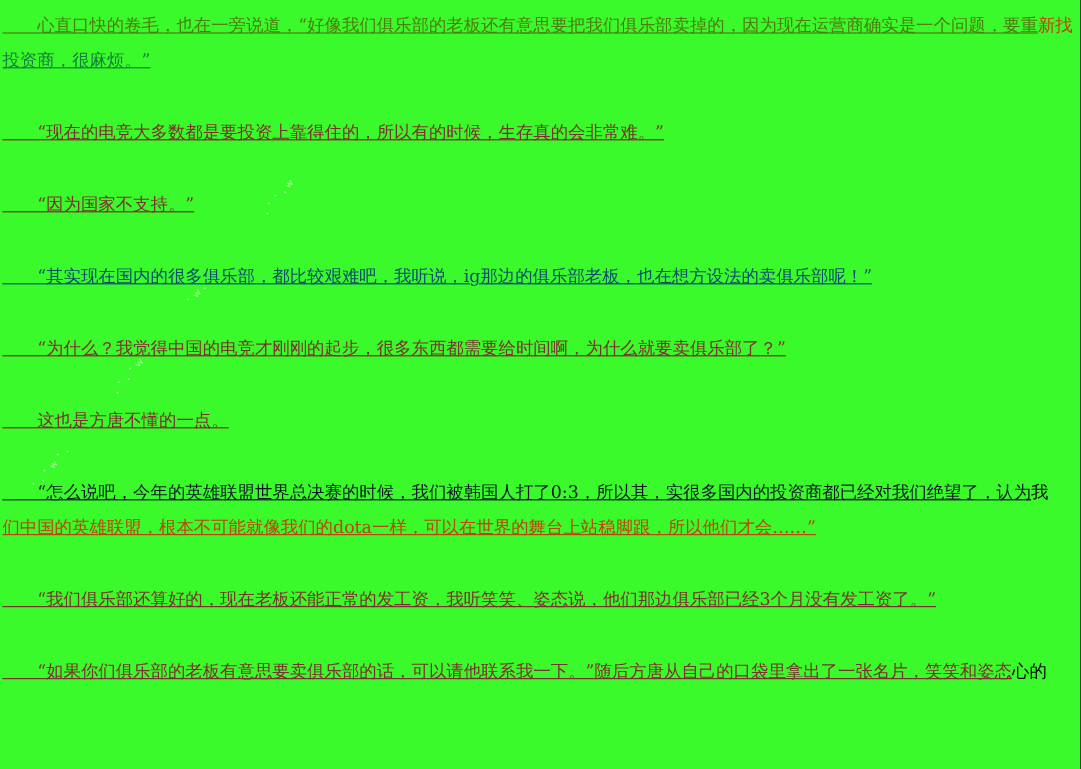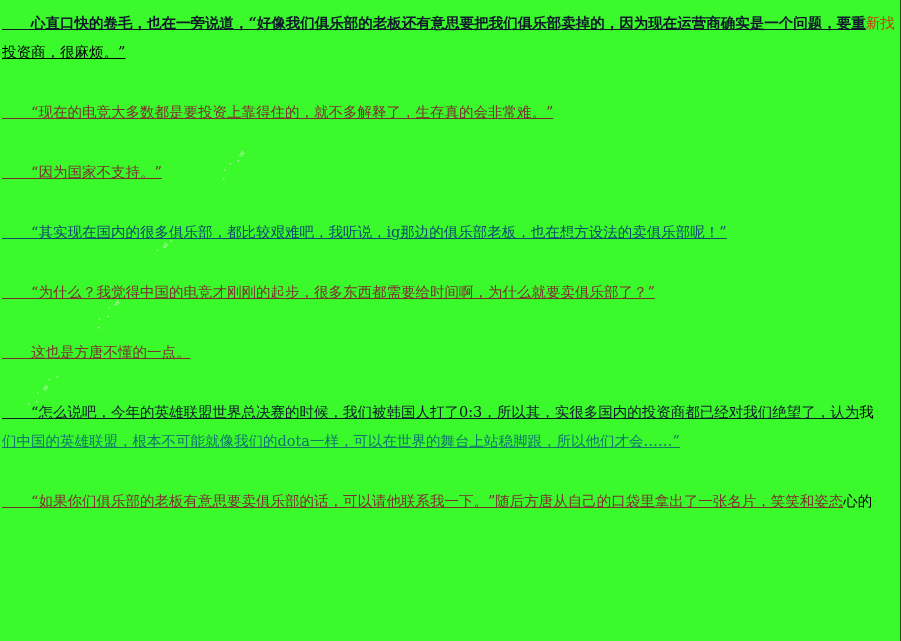--- a/index.html
+++ b/index.html
@@ -55,41 +55,44 @@
     width: 1px;
     background: #26521C;
     z-index: 10;
   }
 </style>
 </head>
 <body style="background: rgb(59, 250, 43);">
 
 <main id="content">
     <p class="para">
-      <span class="line"><span class="seg-link" style="color: #0f172a; font-weight: bold;">　　心直口快的卷毛，也在一旁说道，“好像我们俱乐部的老板还有意思要把我们俱乐部卖掉的，因为现在运营商确实是一个问题，要重</span><span class="seg-plain" style="color: #c2410c;">新找</span></span>
-      <span class="line"><span class="seg-link" style="color: #000000;">投资商，很麻烦。”</span></span>
+      <span class="line"><span class="seg-link" style="color: #4d7c0f;">　　心直口快的卷毛，也在一旁说道，“好像我们俱乐部的老板还有意思要把我们俱乐部卖掉的，因为现在运营商确实是一个问题，要重</span><span class="seg-plain" style="color: #c2410c;">新找</span></span>
+      <span class="line"><span class="seg-link" style="color: #15803d;">投资商，很麻烦。”</span></span>
     </p>
     <p class="para">
-      <span class="line"><span class="seg-link" style="color: rgb(124, 47, 47);">　　“现在的电竞大多数都是要投资上靠得住的，就不多解释了，生存真的会非常难。”</span></span>
+      <span class="line"><span class="seg-link" style="color: rgb(124, 47, 47);">　　“现在的电竞大多数都是要投资上靠得住的，所以有的时候，生存真的会非常难。”</span></span>
     </p>
     <p class="para">
       <span class="line"><span class="seg-link" style="color: rgb(124, 47, 47);">　　“因为国家不支持。”</span></span>
     </p>
     <p class="para">
       <span class="line"><span class="seg-link" style="color: #0c4a6e;">　　“其实现在国内的很多俱乐部，都比较艰难吧，我听说，ig那边的俱乐部老板，也在想方设法的卖俱乐部呢！”</span></span>
     </p>
     <p class="para">
       <span class="line"><span class="seg-link" style="color: rgb(124, 47, 47);">　　“为什么？我觉得中国的电竞才刚刚的起步，很多东西都需要给时间啊，为什么就要卖俱乐部了？”</span></span>
     </p>
     <p class="para">
       <span class="line"><span class="seg-link" style="color: rgb(124, 47, 47);">　　这也是方唐不懂的一点。</span></span>
     </p>
     <p class="para">
       <span class="line"><span class="seg-link" style="color: #0f172a;">　　“怎么说吧，今年的英雄联盟世界总决赛的时候，我们被韩国人打了0:3，所以其，实很多国内的投资商都已经对我们绝望了，认为</span><span class="seg-plain" style="color: rgb(0, 0, 0);">我</span></span>
-      <span class="line"><span class="seg-link" style="color: #0f766e;">们中国的英雄联盟，根本不可能就像我们的dota一样，可以在世界的舞台上站稳脚跟，所以他们才会……”</span></span>
+      <span class="line"><span class="seg-link" style="color: #c2410c;">们中国的英雄联盟，根本不可能就像我们的dota一样，可以在世界的舞台上站稳脚跟，所以他们才会……”</span></span>
+    </p>
+    <p class="para">
+      <span class="line"><span class="seg-link" style="color: rgb(124, 47, 47);">　　“我们俱乐部还算好的，现在老板还能正常的发工资，我听笑笑、姿态说，他们那边俱乐部已经3个月没有发工资了。”</span></span>
     </p>
     <p class="para">
       <span class="line"><span class="seg-link" style="color: rgb(124, 47, 47);">　　“如果你们俱乐部的老板有意思要卖俱乐部的话，可以请他联系我一下。”随后方唐从自己的口袋里拿出了一张名片，笑笑和姿态</span><span class="seg-plain" style="color: rgb(0, 0, 0);">心的</span></span>
     </p>
   </main>
 
 <div id="watermark">˙·˙ʷ˙· ·˙·˙ʷ ˙ʷ·˙˙ ·˙˙·ʷ</div>
 
 <div id="right-edge" style="background: rgb(38, 82, 28);"></div>
 

